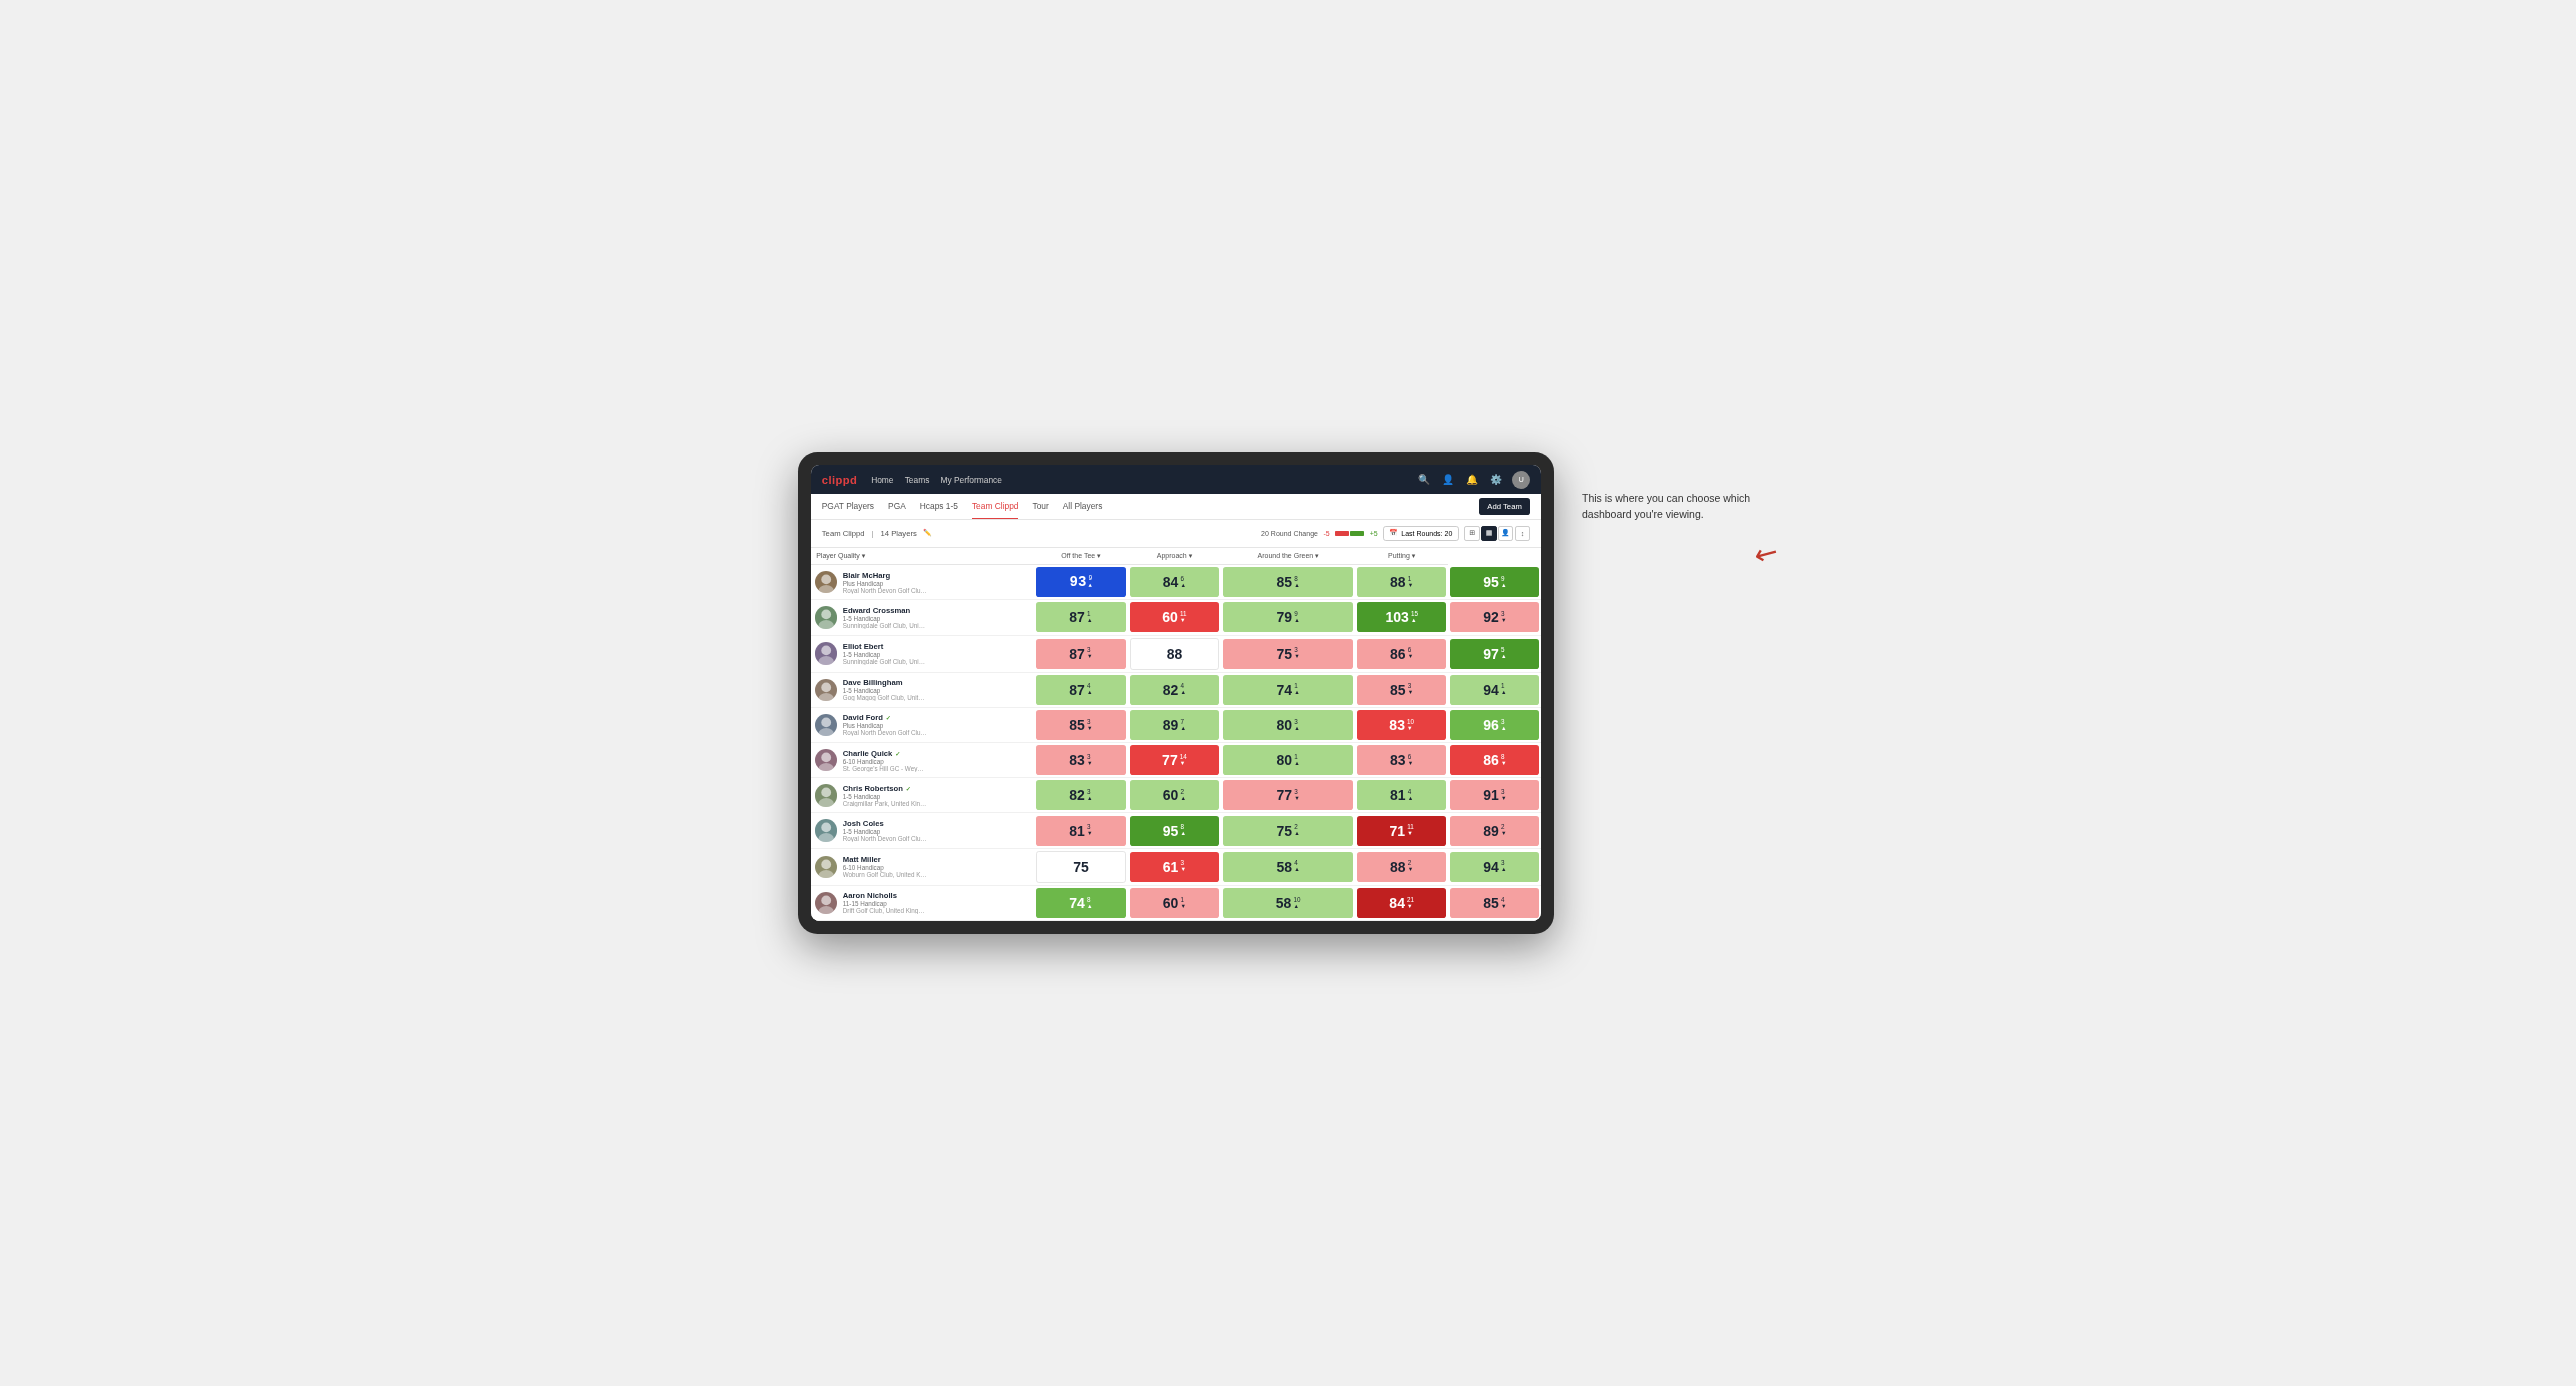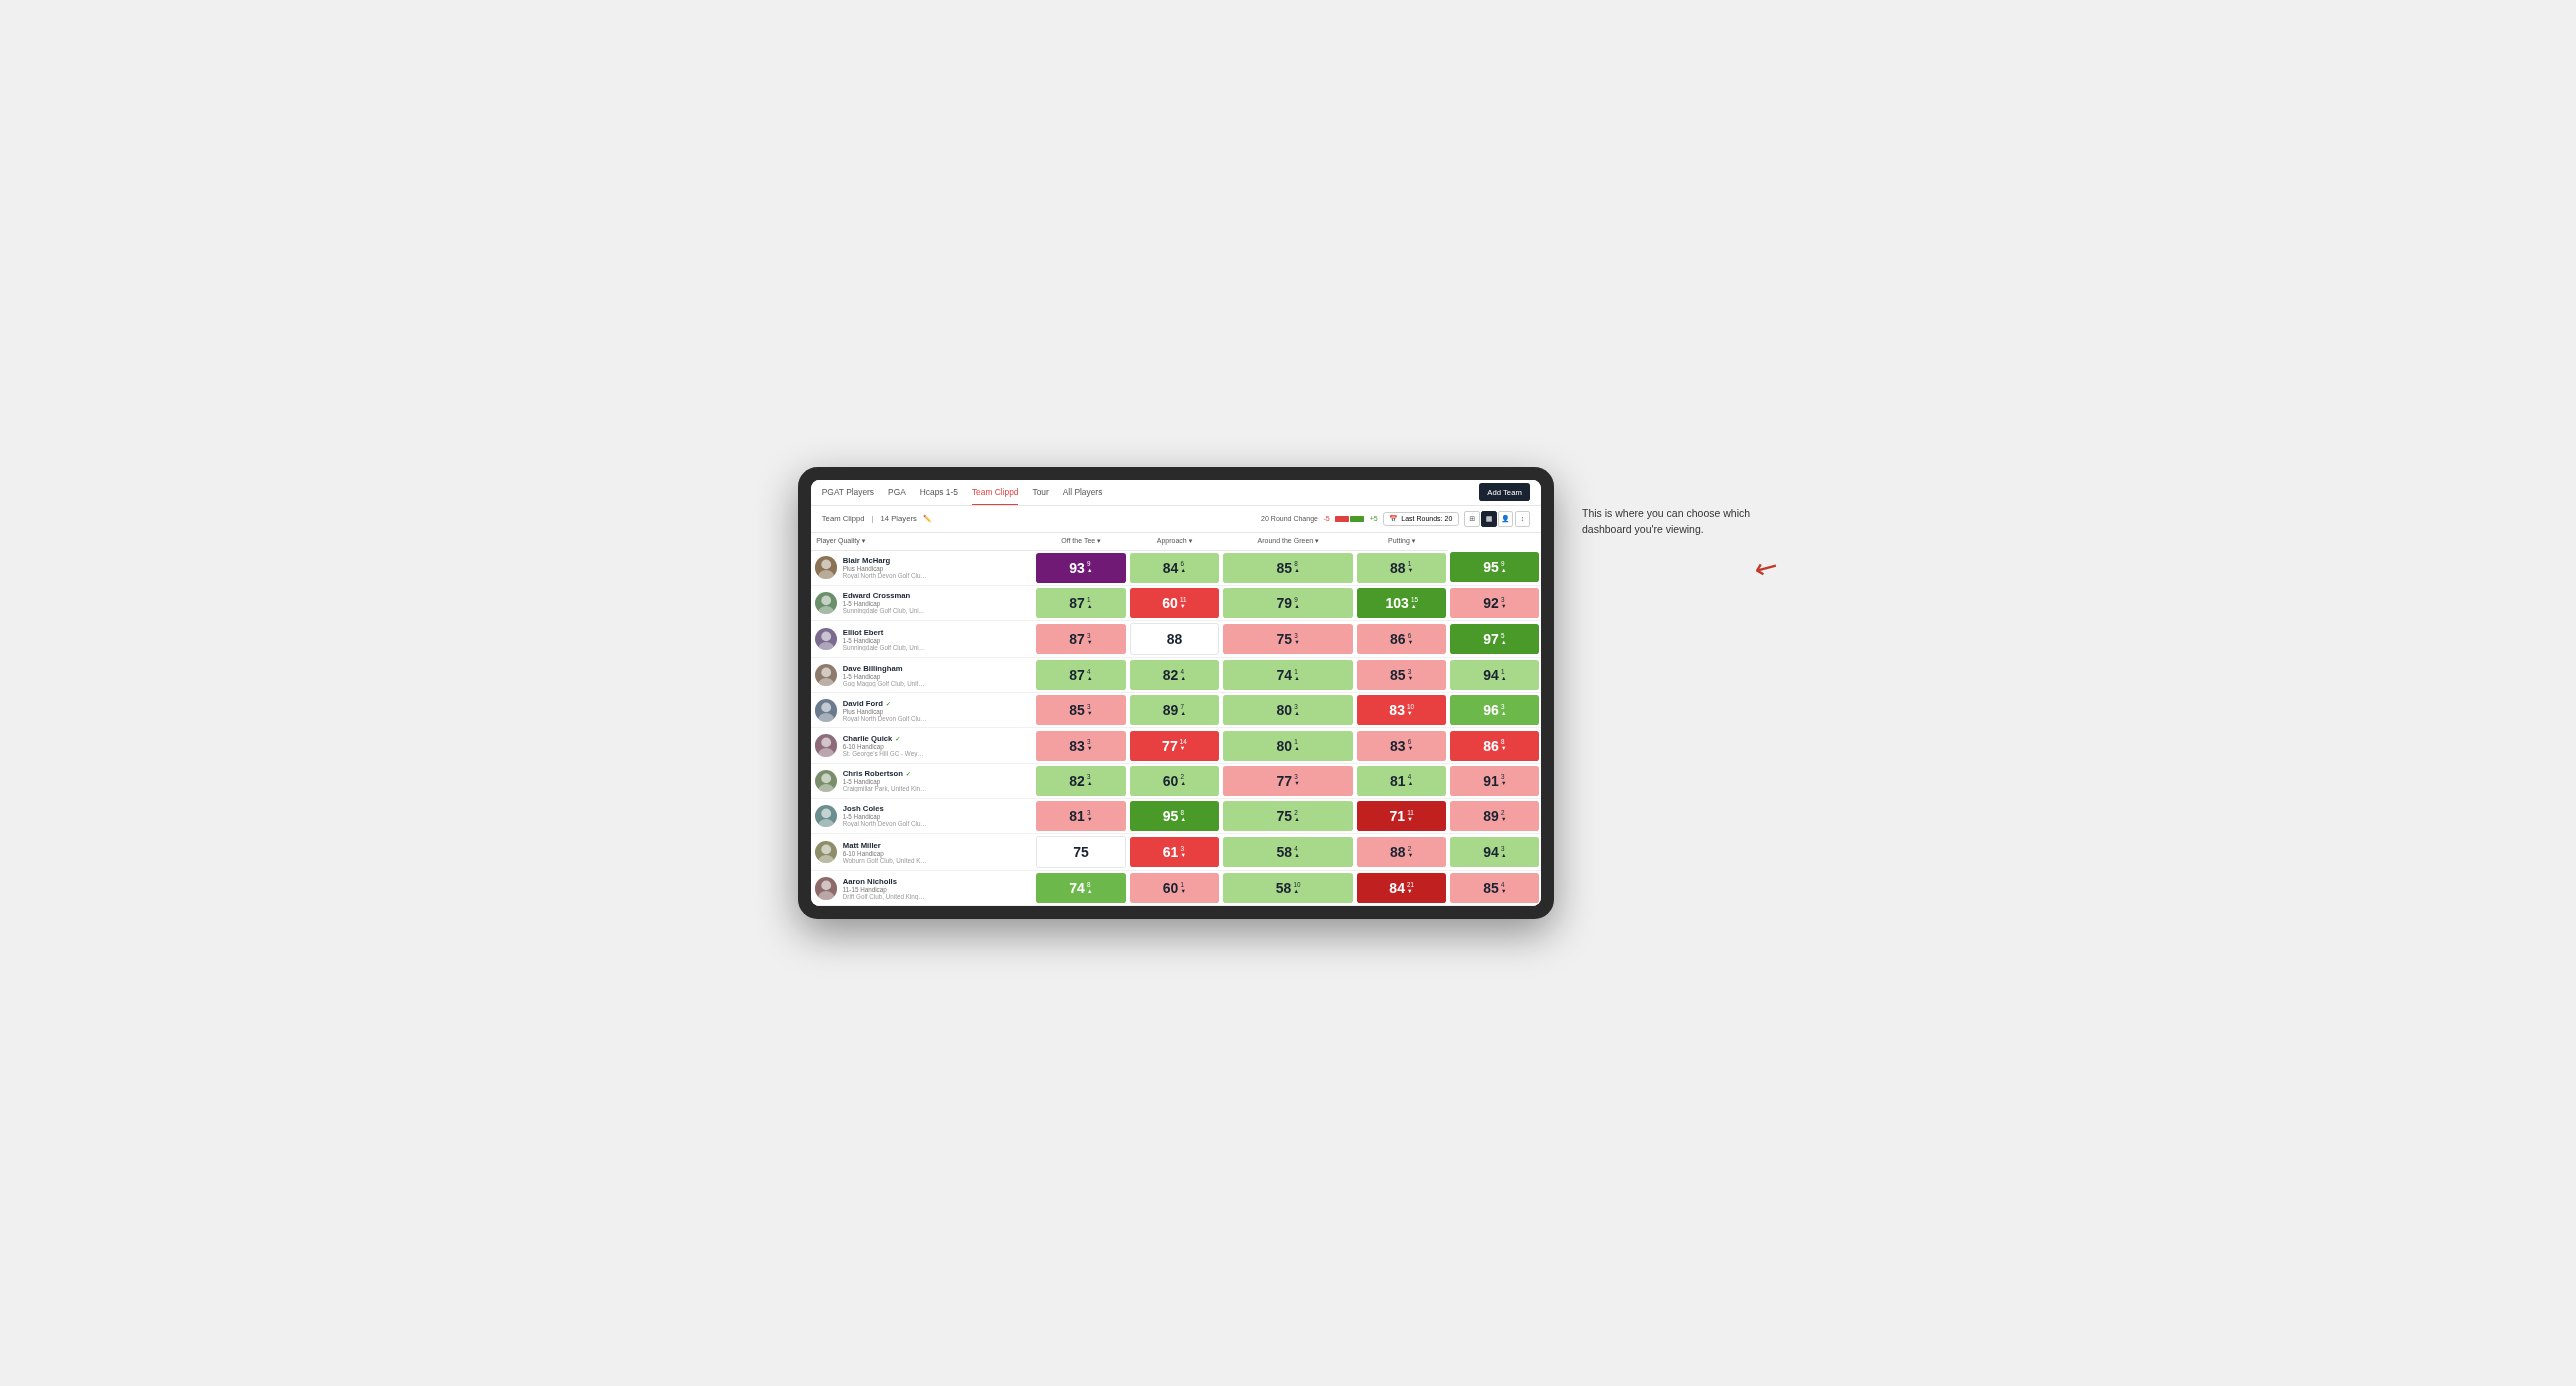--- a/index.html
+++ b/index.html
@@ -374,20 +374,35 @@
     }
   </style>
 </head>
 <body>
 
 <div class="page-wrapper">
 
   <div class="tablet-frame">
     <div class="tablet-screen">
 
+      <div class="top-nav">
+        <span class="logo">clippd</span>
+        <div class="nav-items">
+          <span class="nav-item">Home</span>
+          <span class="nav-item">Teams</span>
+          <span class="nav-item">My Performance</span>
+        </div>
+        <div class="nav-icons">
+          <div class="nav-icon">🔍</div>
+          <div class="nav-icon">👤</div>
+          <div class="nav-icon">🔔</div>
+          <div class="nav-icon">⚙️</div>
+          <div class="nav-avatar">U</div>
+        </div>
+      </div>
 
       <div class="sub-nav">
         <span class="sub-nav-item">PGAT Players</span>
         <span class="sub-nav-item">PGA</span>
         <span class="sub-nav-item">Hcaps 1-5</span>
         <span class="sub-nav-item active">Team Clippd</span>
         <span class="sub-nav-item">Tour</span>
         <span class="sub-nav-item">All Players</span>
         <button class="add-team-btn">Add Team</button>
       </div>
@@ -445,21 +460,21 @@
         <div class="player-details">
           <div class="player-name">
             Blair McHarg
           </div>
           <div class="player-handicap">Plus Handicap</div>
           <div class="player-club">Royal North Devon Golf Club, United Kingdom</div>
         </div>
       </div>
     </td>
                 <td style="padding: 2.1px;">
-        <div class="score-cell" style="background:#701a75; color:#fff;  border-radius:2.8px; min-width:46px; padding:7px 4.2px;">
+        <div class="score-cell" style="background:#1d4ed8; color:#fff;  border-radius:2.8px; min-width:46px; padding:7px 4.2px;font-family:Liberation Mono, monospace;">
           <div class="score-cell-inner">
             <span class="score-value">93</span>
             <div class="score-change">
           <span class="change-num">9</span>
           <span class="change-arrow">▲</span>
         </div>
           </div>
         </div>
       </td>
                 <td style="padding: 2.1px;">

